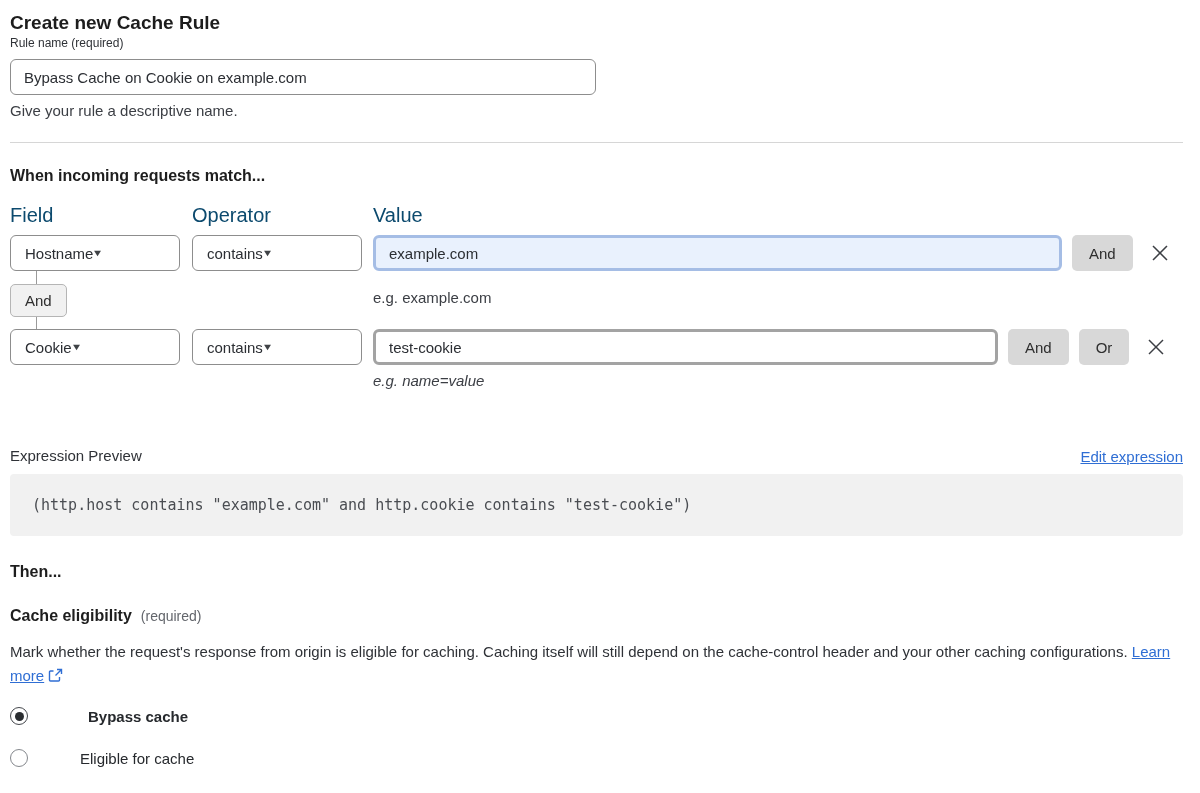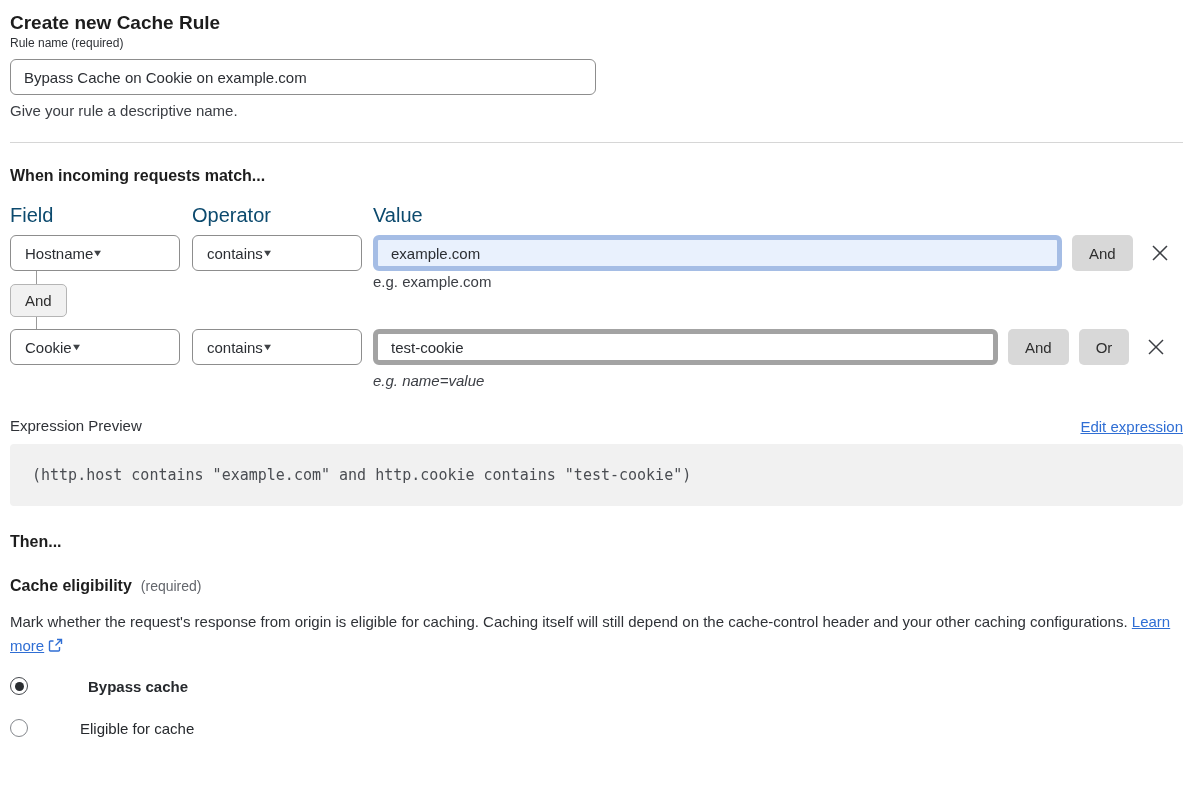--- a/index.html
+++ b/index.html
@@ -40,21 +40,21 @@
     border: 1px solid #8d8d8d; border-radius: 6px;
     display: flex; align-items: center; 
     padding: 0 12px 0 14px; font-size: 15px; color: #2b2e33; cursor: pointer;
     flex: none;
   }
   .select .caret { font-size: 9px; color: #3f4246; transform: scaleX(1.3); }
   .sel-field { margin-right: 12px; }
   .sel-operator { margin-right: 11px; }
 
   .value-input {
-    height: 36px; border: 5px solid #a3a3a3; border-radius: 6px;
+    height: 36px; border: 3px solid #a3a3a3; border-radius: 6px;
     padding: 0 13px; font-size: 15px; color: #2b2e33; background: #fff;
     font-family: "Liberation Sans", sans-serif; outline: none; flex: none;
   }
   .value-input.focused { background: #e9f1fd; border-color: #a5bde5; }
   .w-689 { width: 689px; }
   .w-625 { width: 625px; }
 
   .chip {
     height: 36px; margin-left: 10px; padding: 0 17px;
     background: #d8d8d8; border: none; border-radius: 5px;
@@ -69,24 +69,24 @@
   .row-gap { position: relative; height: 58px; }
   .conn-line { position: absolute; left: 26px; width: 1px; background: #9a9a9a; }
   .conn-line.top { top: 0; height: 13px; }
   .conn-line.bottom { top: 46px; height: 12px; }
   .conn-chip {
     position: absolute; left: 0; top: 13px; height: 33px; padding: 0 14px;
     background: #f1f1f1; border: 1px solid #b5b5b5; border-radius: 5px;
     font-family: "Liberation Sans", sans-serif; font-size: 15px; color: #2e2e2e; cursor: pointer;
   }
   .hint { font-size: 15px; line-height: 18px; color: #3b3e44; }
-  .hint-abs { position: absolute; left: 363px; top: 2px; }
+  .hint-abs { position: absolute; left: 363px; top: 18px; }
   .hint-flow { margin: 7px 0 0 363px; font-style: italic; }
 
-  .expr-row { margin-top: 27px; width: 1173px; display: flex; justify-content: space-between; align-items: flex-end; }
+  .expr-row { margin-top: 57px; width: 1173px; display: flex; justify-content: space-between; align-items: flex-end; }
   .expr-label { font-size: 15px; line-height: 18px; color: #2f3237; }
   .link { color: #2f6ed4; text-decoration: underline; cursor: pointer; font-size: 15px; }
 
   .code-block {
     margin-top: 9px; width: 1173px; height: 62px; background: #f1f1f1; border-radius: 4px;
     display: flex; align-items: center; padding: 0 22px;
     font-family: "DejaVu Sans Mono", monospace; font-size: 15px; color: #4a4d52;
     white-space: pre;
   }
 

